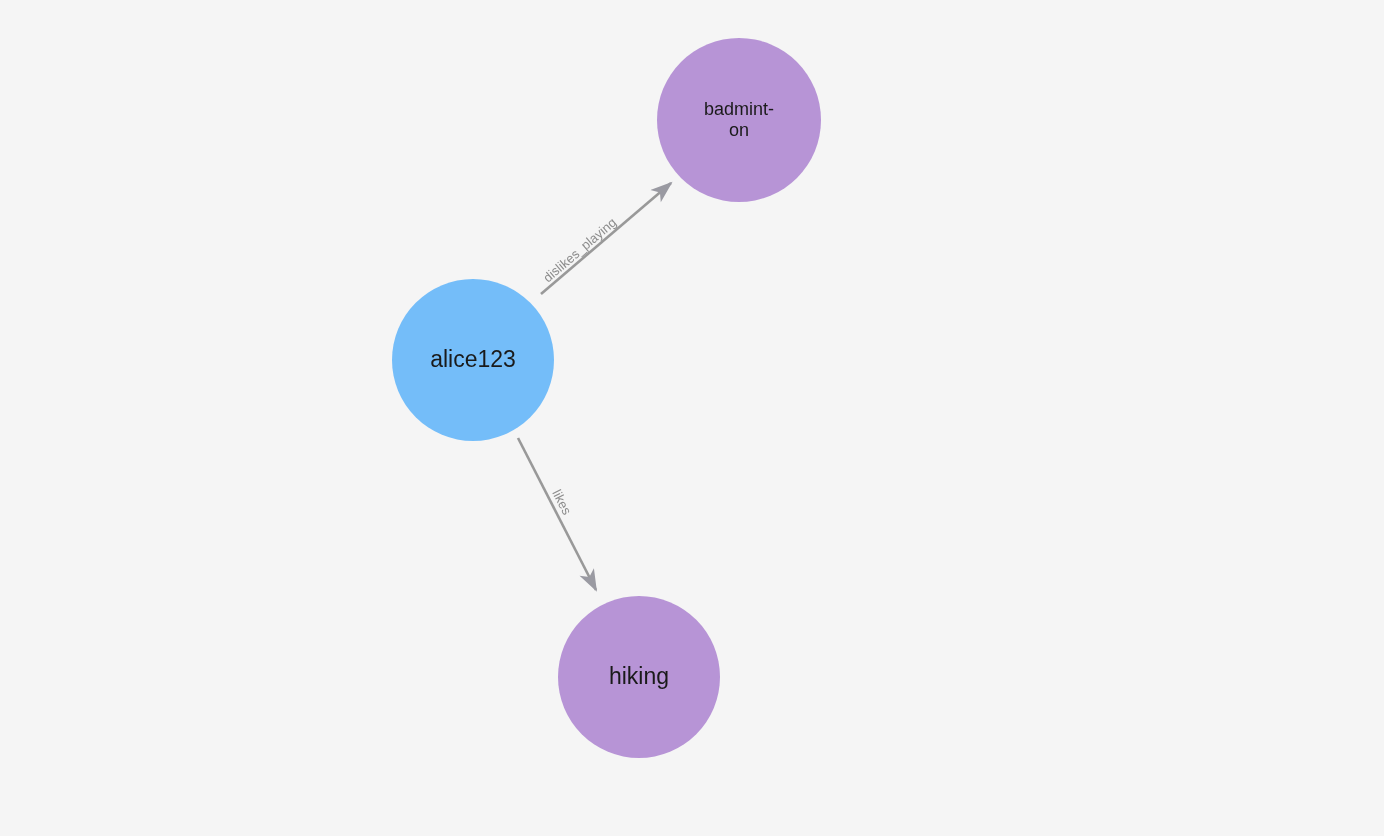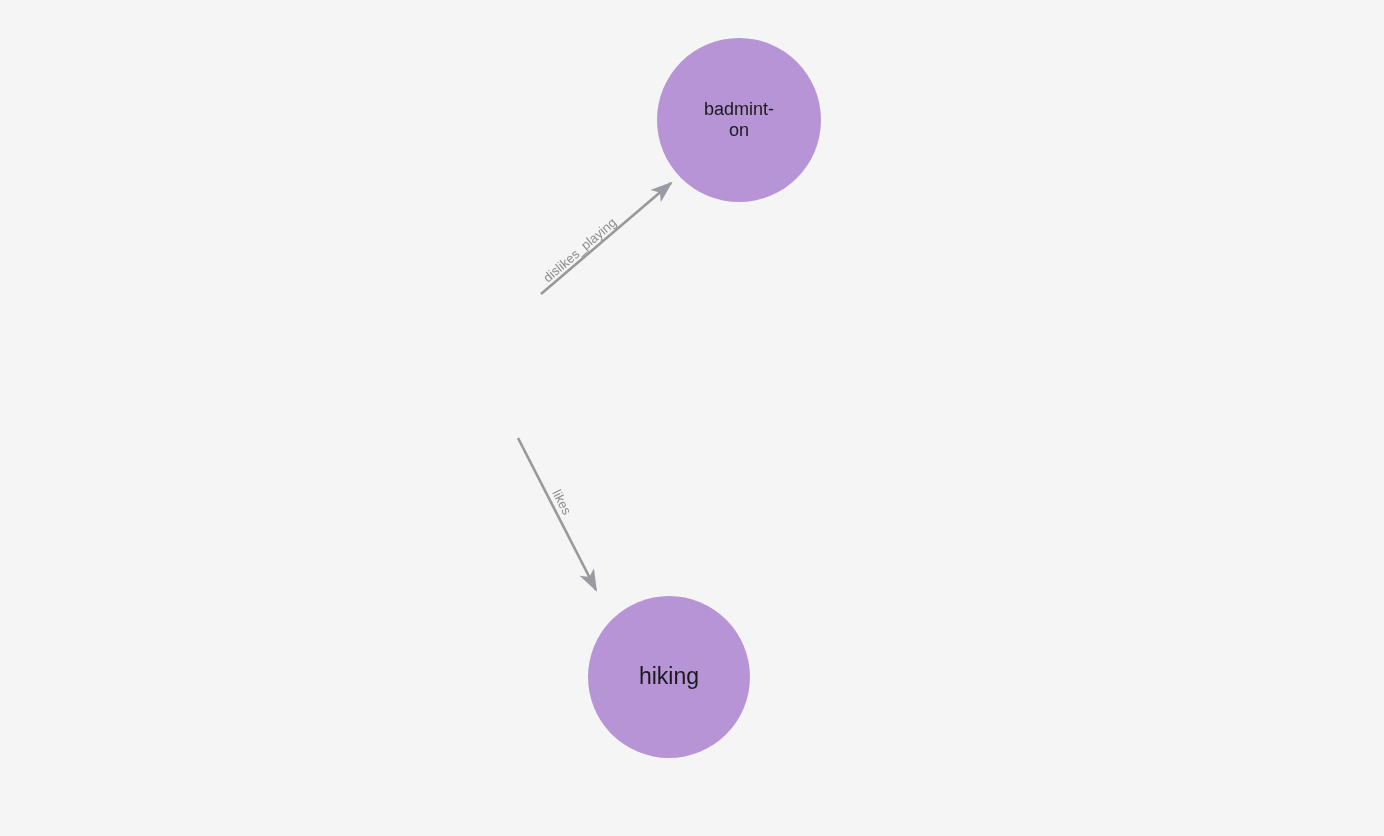--- a/index.html
+++ b/index.html
@@ -79,18 +79,21 @@
   </svg>
 
   <div id="edge-label-0" class="edge-label" style="left: 545px; top: 272px; color: rgb(140, 140, 140); transform: rotate(-40.5deg);">dislikes_playing</div>
   <div id="edge-label-1" class="edge-label" style="left: 556px; top: 483px; color: rgb(140, 140, 140); transform: rotate(62.8deg);">likes</div>
 
   <div id="node-0" class="node" style="left: 657px; top: 38px; width: 164px; height: 164px; background: rgb(183, 148, 214); font-size: 18px; color: rgb(26, 26, 26);">
     <span class="node-label">badmint-
 on</span>
   </div>
 
+  <div id="node-1" class="node" style="left: 392px; top: 279px; width: 162px; height: 162px; background: rgb(116, 189, 249); font-size: 23px; color: rgb(26, 26, 26);">
+    <span class="node-label">alice123</span>
+  </div>
 
-  <div id="node-2" class="node" style="left: 588px; top: 596px; width: 162px; height: 162px; background: rgb(183, 148, 214); font-size: 23px; color: rgb(26, 26, 26);">
+  <div id="node-2" class="node" style="left: 558px; top: 596px; width: 162px; height: 162px; background: rgb(183, 148, 214); font-size: 23px; color: rgb(26, 26, 26);">
     <span class="node-label">hiking</span>
   </div>
 
 </div>
 
 </body></html>

